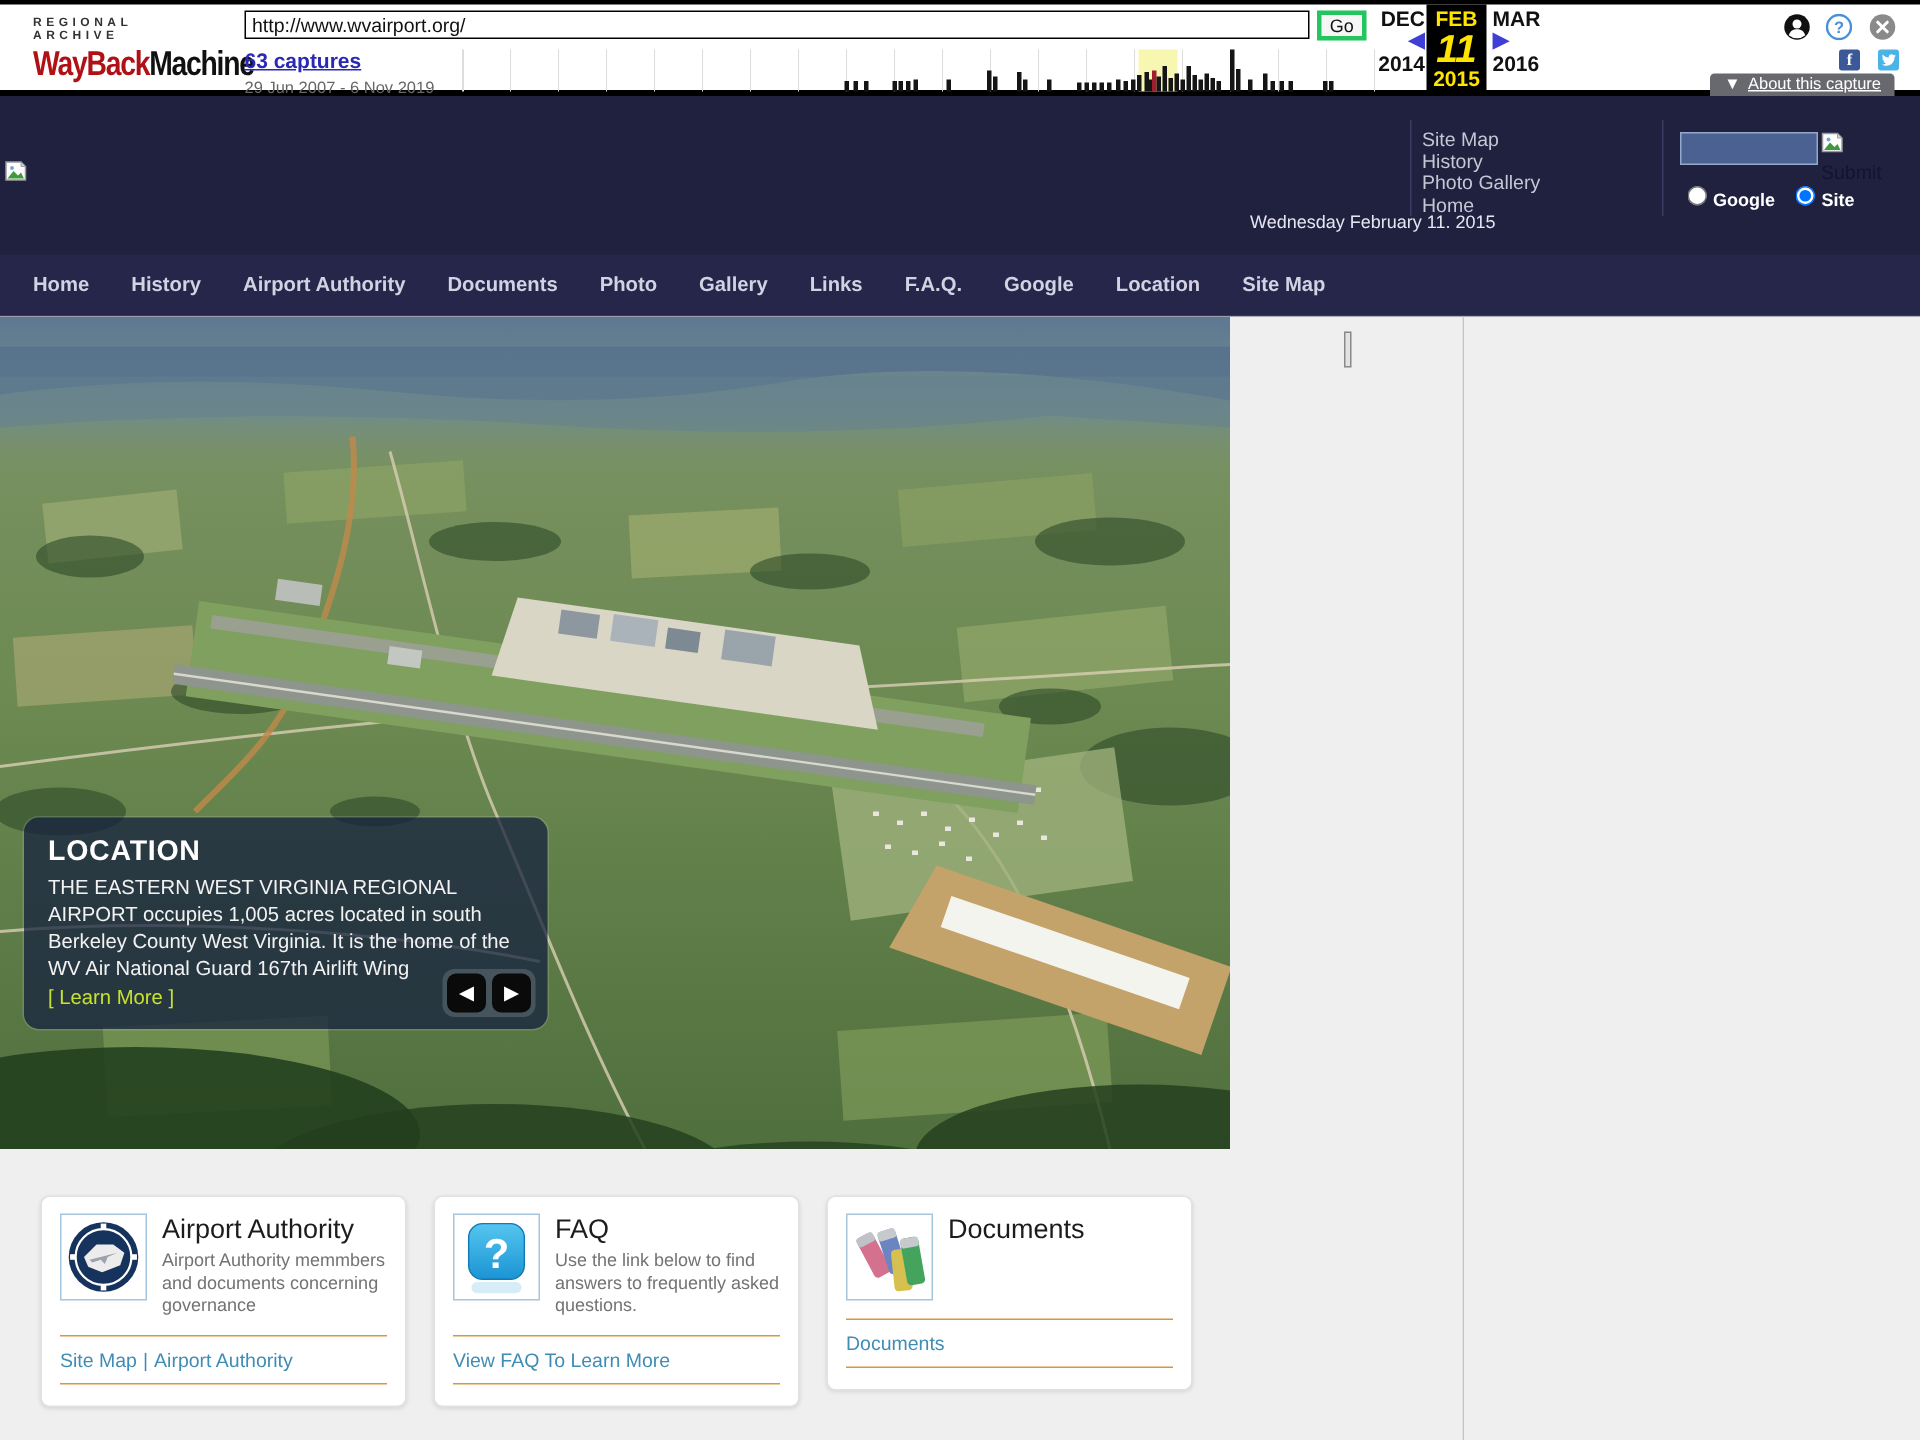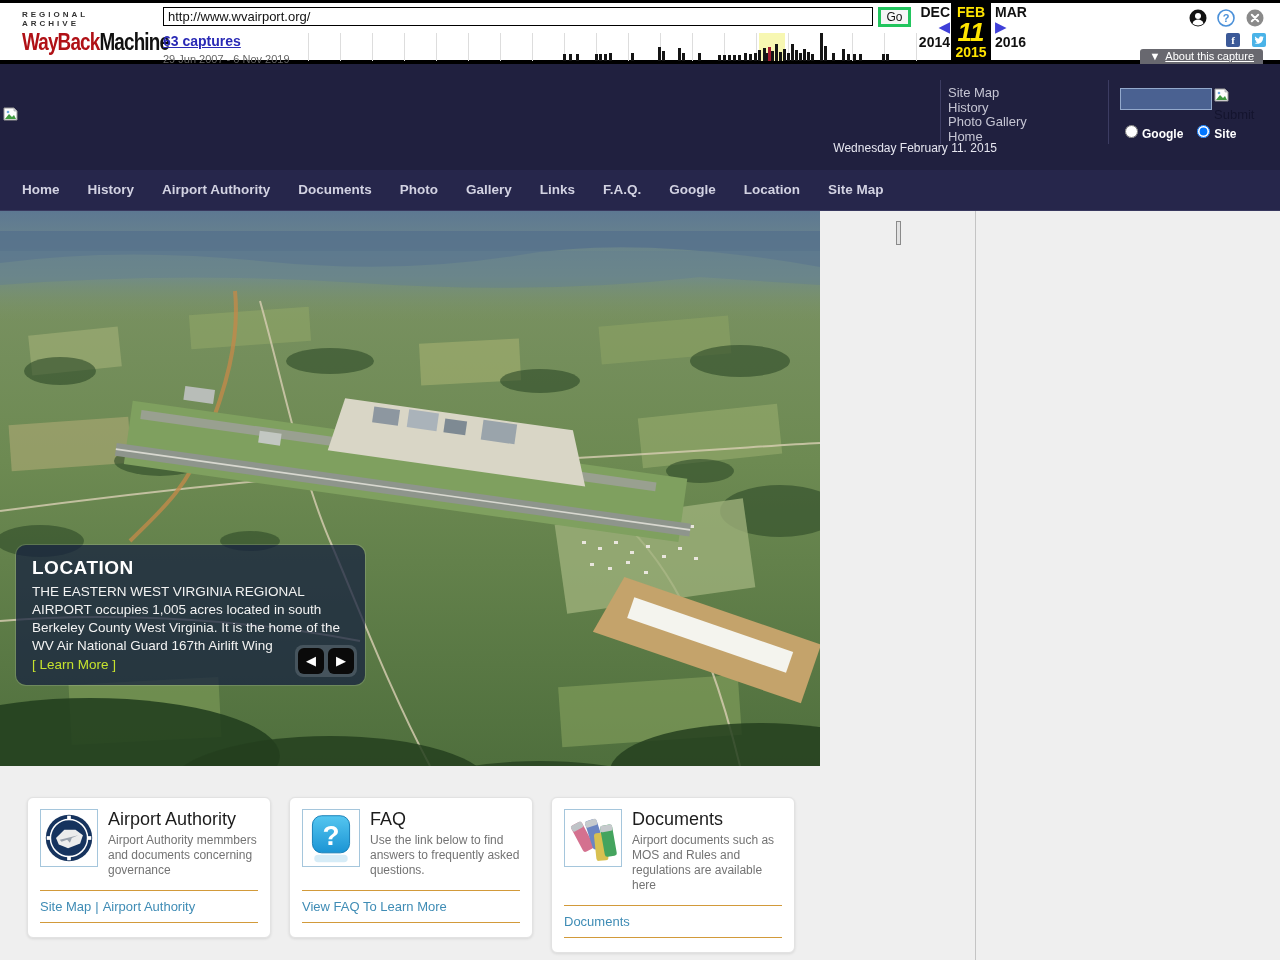--- a/index.html
+++ b/index.html
@@ -460,21 +460,20 @@
                   <rect x="30" y="22" width="13" height="30" rx="3" fill="#d8c050"></rect>
                 </g>
               <g transform="rotate(-10 44 30)">
                   <rect x="38" y="14" width="13" height="34" rx="3" fill="#44a45e"></rect>
                   <rect x="38" y="14" width="13" height="7" rx="2" fill="#c6cacd"></rect>
                 </g>
             </svg>
           </div>
           <div>
             <h2 class="card-title">Documents</h2>
-            <div class="card-body">Airport documents such as MOS and Rules and regulations are available here</div>
           </div>
         </div>
         <hr class="card-sep">
         <div class="card-links">
           <a href="#">Documents</a>
         </div>
         <hr class="card-sep" style="margin-top:0;">
         <div style="height:8px;"></div>
       </div>
 

